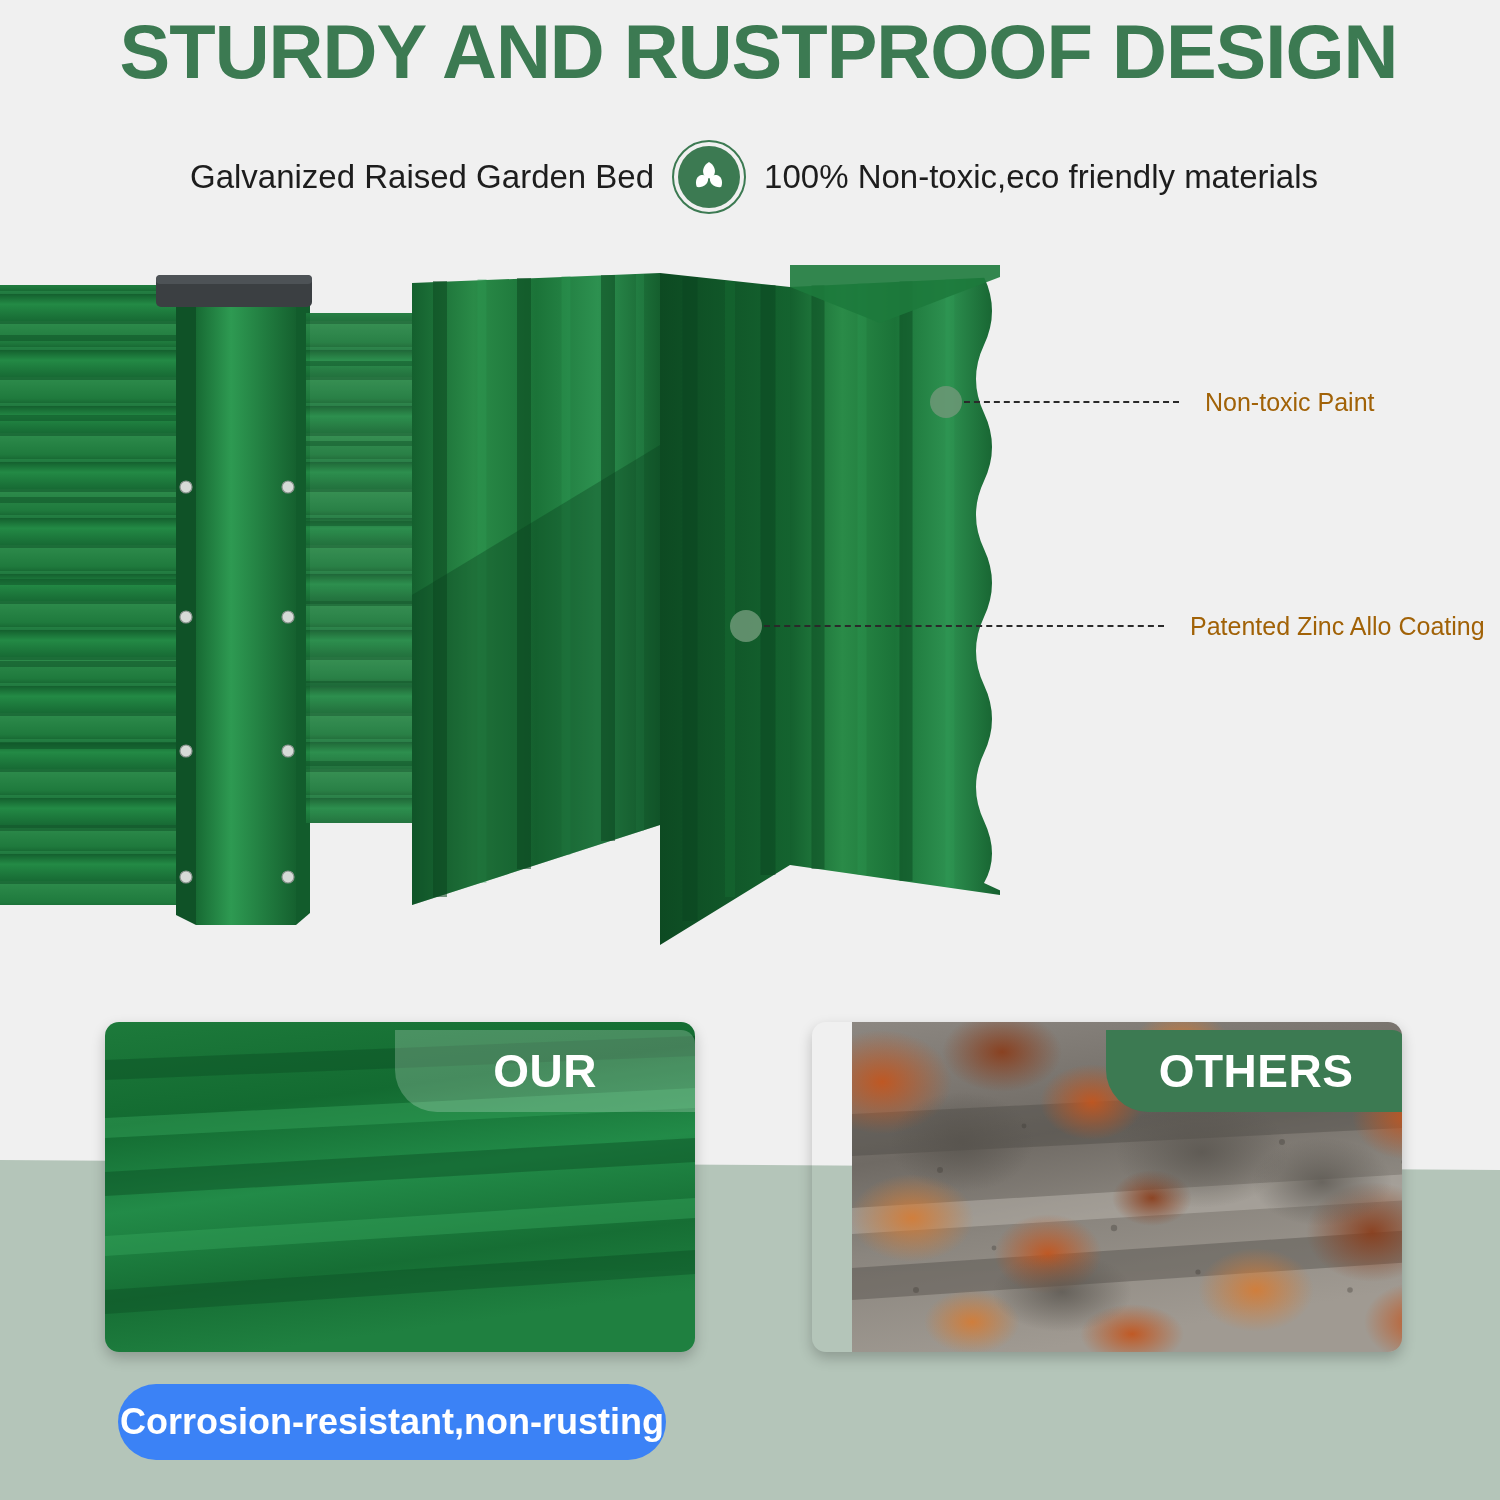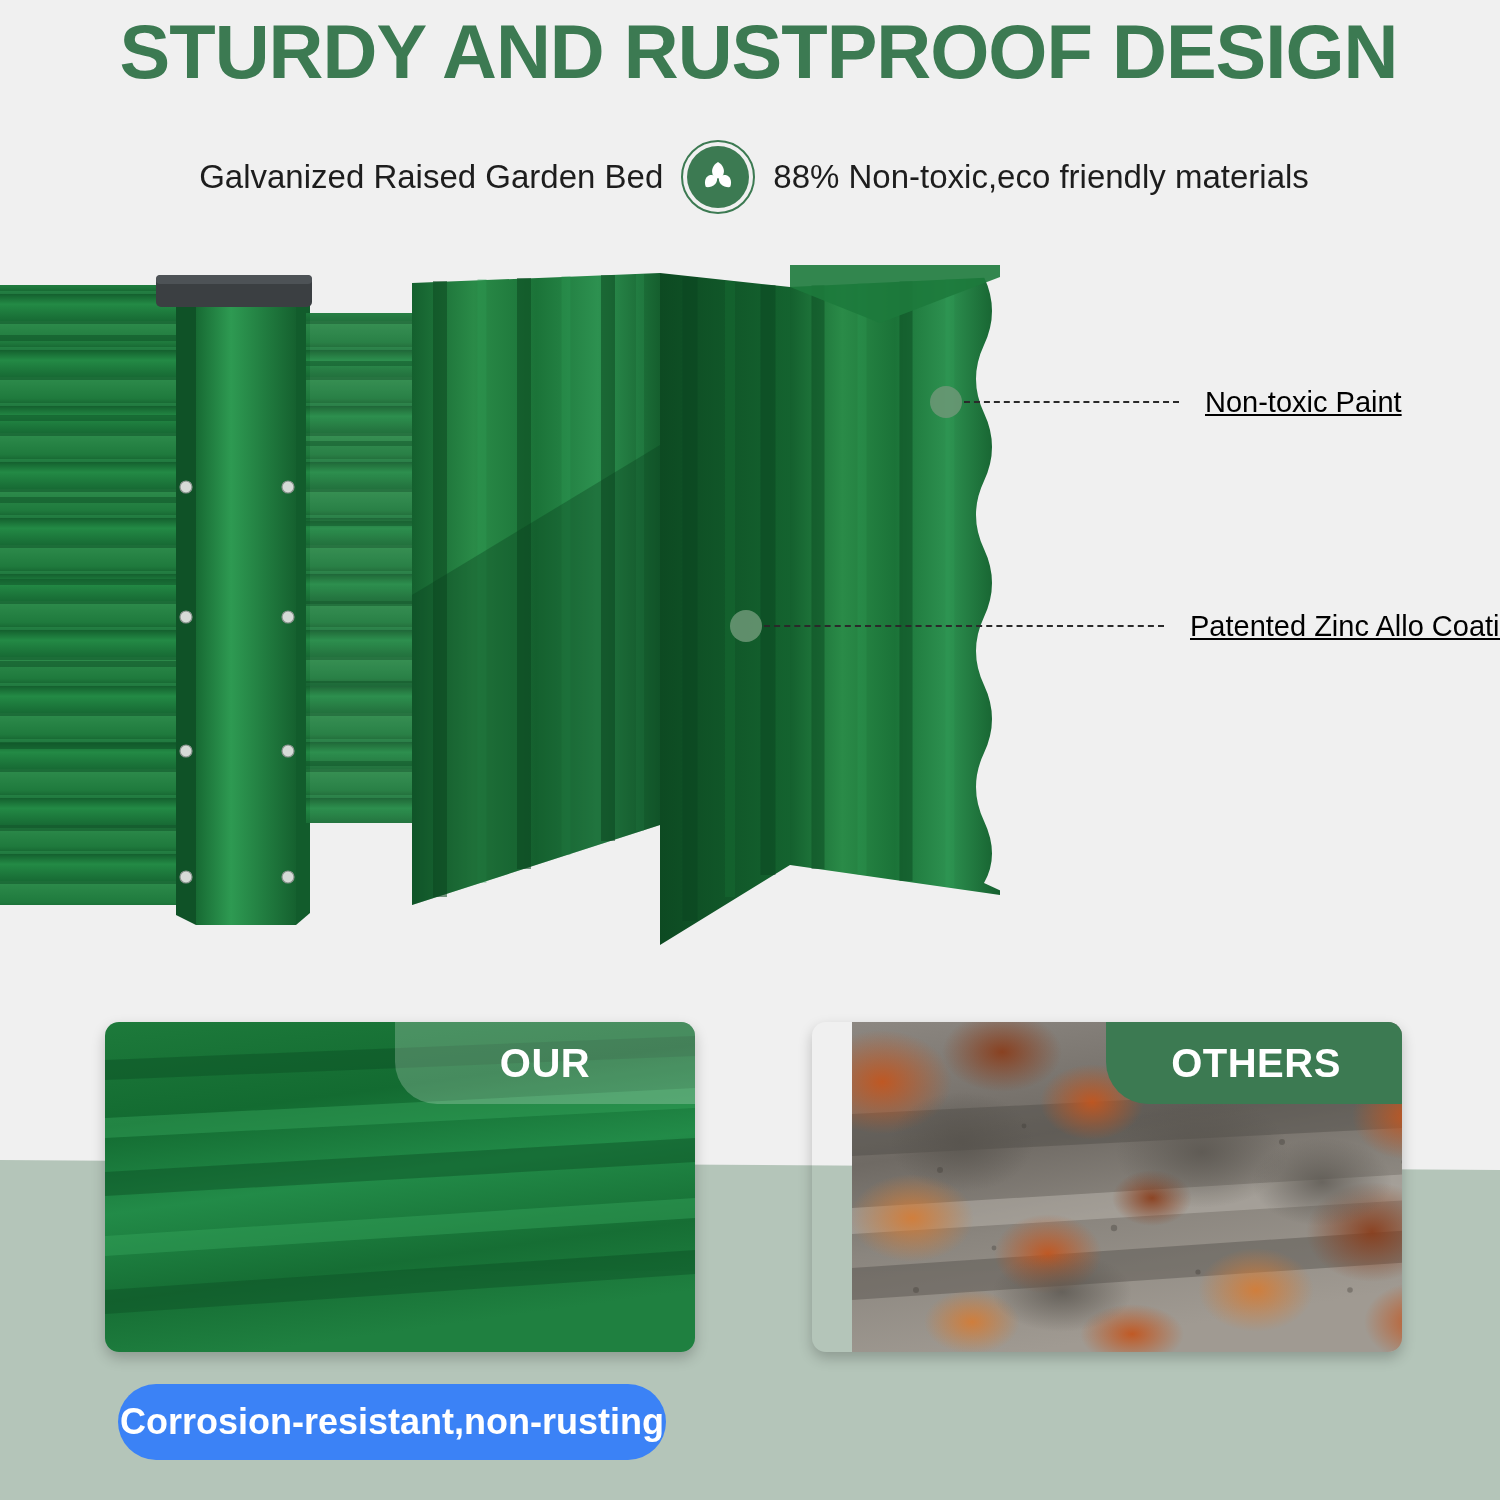--- a/index.html
+++ b/index.html
@@ -88,26 +88,25 @@
     opacity:.85;
     flex:0 0 auto;
   }
   .callout .leader {
     height:0;
     border-top:2px dashed #2a2a2a;
     flex:0 0 auto;
     margin-left:2px;
   }
   .callout .ctext {
-    font-size:29px;
-    color:#000000;
+    font-size:25px;
+    color:#a16207;
     white-space:nowrap;
     margin-left:26px;
     font-family:"Liberation Sans", sans-serif;
-    text-decoration:underline;
   }
   #callout-0 { left:930px; top:382px; }
   #callout-0 .leader { width:215px; }
   #callout-1 { left:730px; top:606px; }
   #callout-1 .leader { width:400px; }
   #callout-2 { left:512px; top:818px; }
   #callout-2 .leader { width:640px; }
 
   
   .card {
@@ -115,26 +114,26 @@
     width:590px; height:330px;
     border-radius:14px;
     overflow:hidden;
     box-shadow:0 6px 14px rgba(0,0,0,.22);
   }
   #card-our   { left:105px; top:1022px; }
   #card-other { left:812px; top:1022px;padding-left:40px; }
 
   .card-badge {
     position:absolute;
-    top:0;
+    top:8px;
     height:82px;
     display:flex;
     align-items:center;
     justify-content:center;
-    font-size:40px;
+    font-size:46px;
     font-weight:bold;
     color:#ffffff;
     letter-spacing:.5px;
     font-family:"Liberation Sans", sans-serif;
     z-index:3;
   }
   #badge-our {
     right:0; width:300px;
     background:rgba(255,255,255,.22);
     border-bottom-left-radius:42px;
@@ -183,21 +182,21 @@
         <svg width="44" height="44" viewBox="0 0 44 44" aria-hidden="true">
           <g fill="#ffffff">
             <path d="M22 7 c5 3 7 8 5.4 12.2 c-1 2.6 -3.4 4 -5.4 4.3 c-2 -0.3 -4.4 -1.7 -5.4 -4.3 C15 15 17 10 22 7 Z"></path>
             <path d="M9.6 31.5 c-1.8 -5.4 0.3 -10.4 4.7 -11.4 c2.7 -0.6 5.2 0.6 6.5 2.2 c0.6 1.9 0.4 4.7 -1.5 6.7 C16 32.2 10.6 33 9.6 31.5 Z"></path>
             <path d="M34.4 31.5 c-1 1.5 -6.4 0.7 -9.7 -2.5 c-1.9 -2 -2.1 -4.8 -1.5 -6.7 c1.3 -1.6 3.8 -2.8 6.5 -2.2 C34.1 21.1 36.2 26.1 34.4 31.5 Z"></path>
           </g>
         </svg>
       </span>
     </span>
 
-    <span class="sub-text">88% Non-toxic,eco friendly materials</span>
+    <span class="sub-text">100% Non-toxic,eco friendly materials</span>
   </div>
 
   <div class="product">
     <svg width="1010" height="690" viewBox="0 0 1010 690" aria-hidden="true">
       <defs>
         <linearGradient id="corrH" x1="0" y1="0" x2="0" y2="1">
           <stop offset="0%" stop-color="#2e8c4c"></stop>
           <stop offset="38%" stop-color="#1f7a3d"></stop>
           <stop offset="52%" stop-color="#14602e"></stop>
           <stop offset="70%" stop-color="#238a45"></stop>

